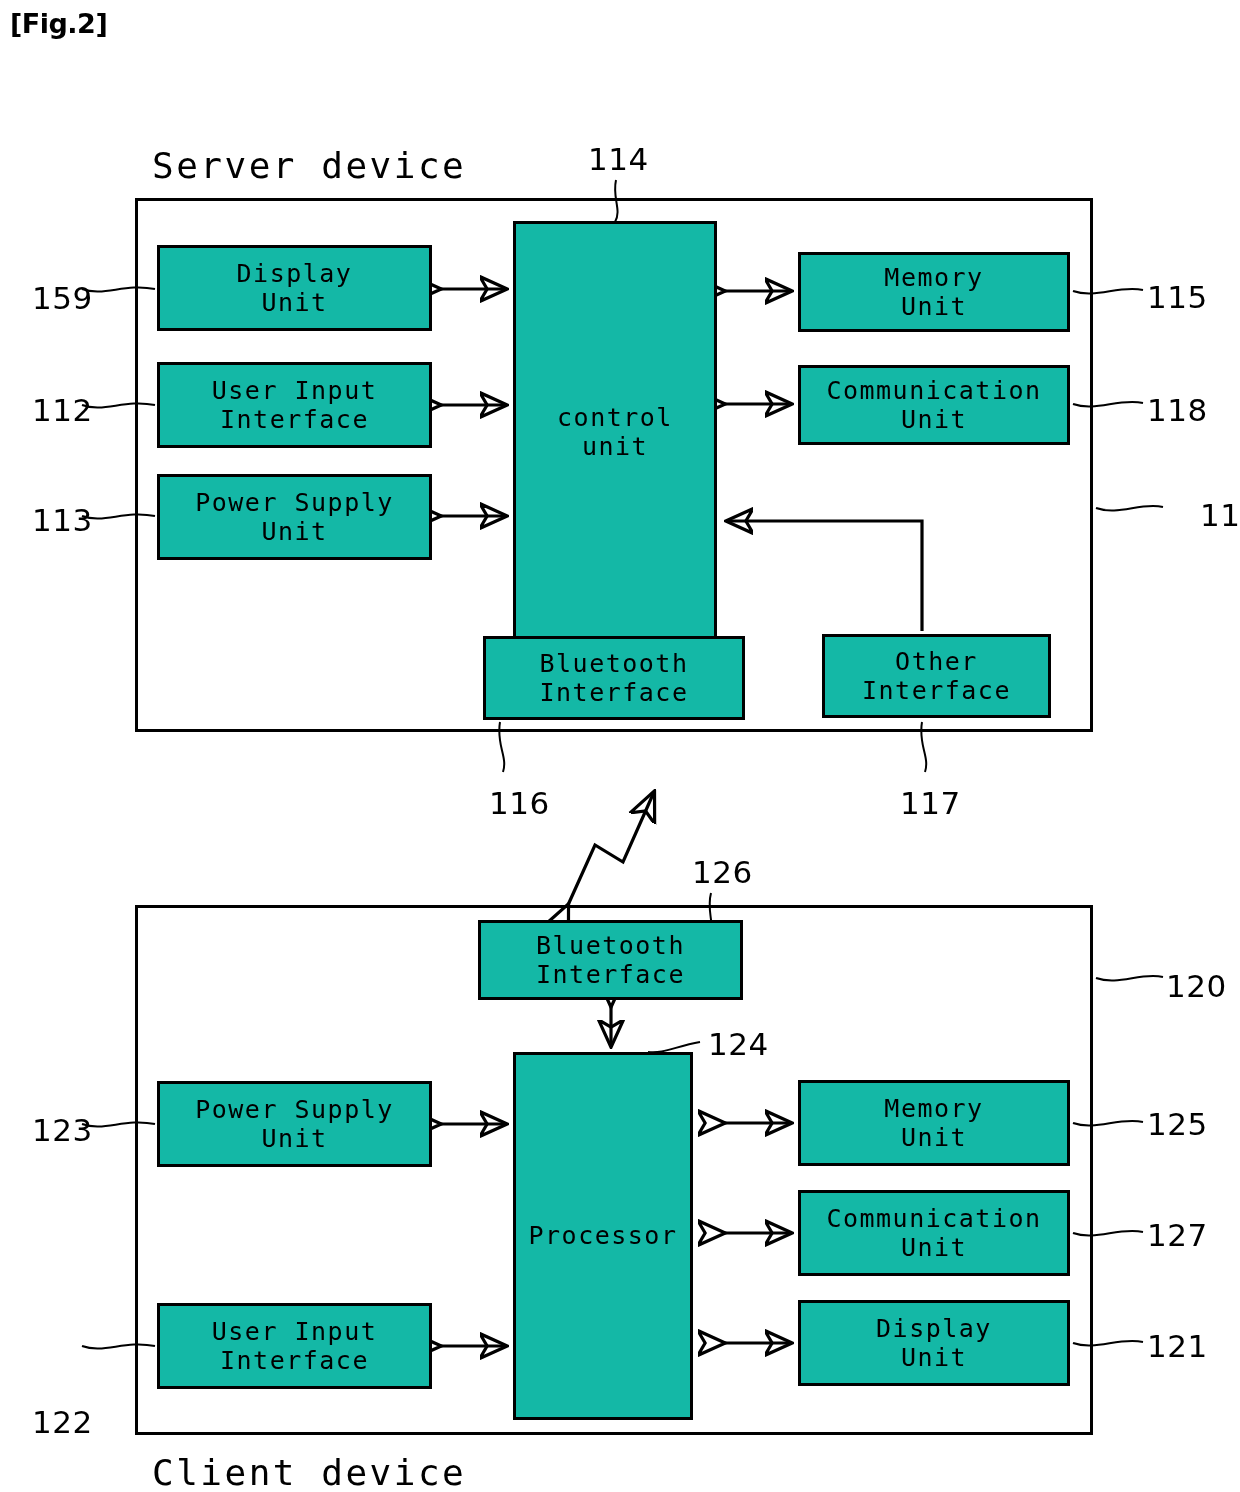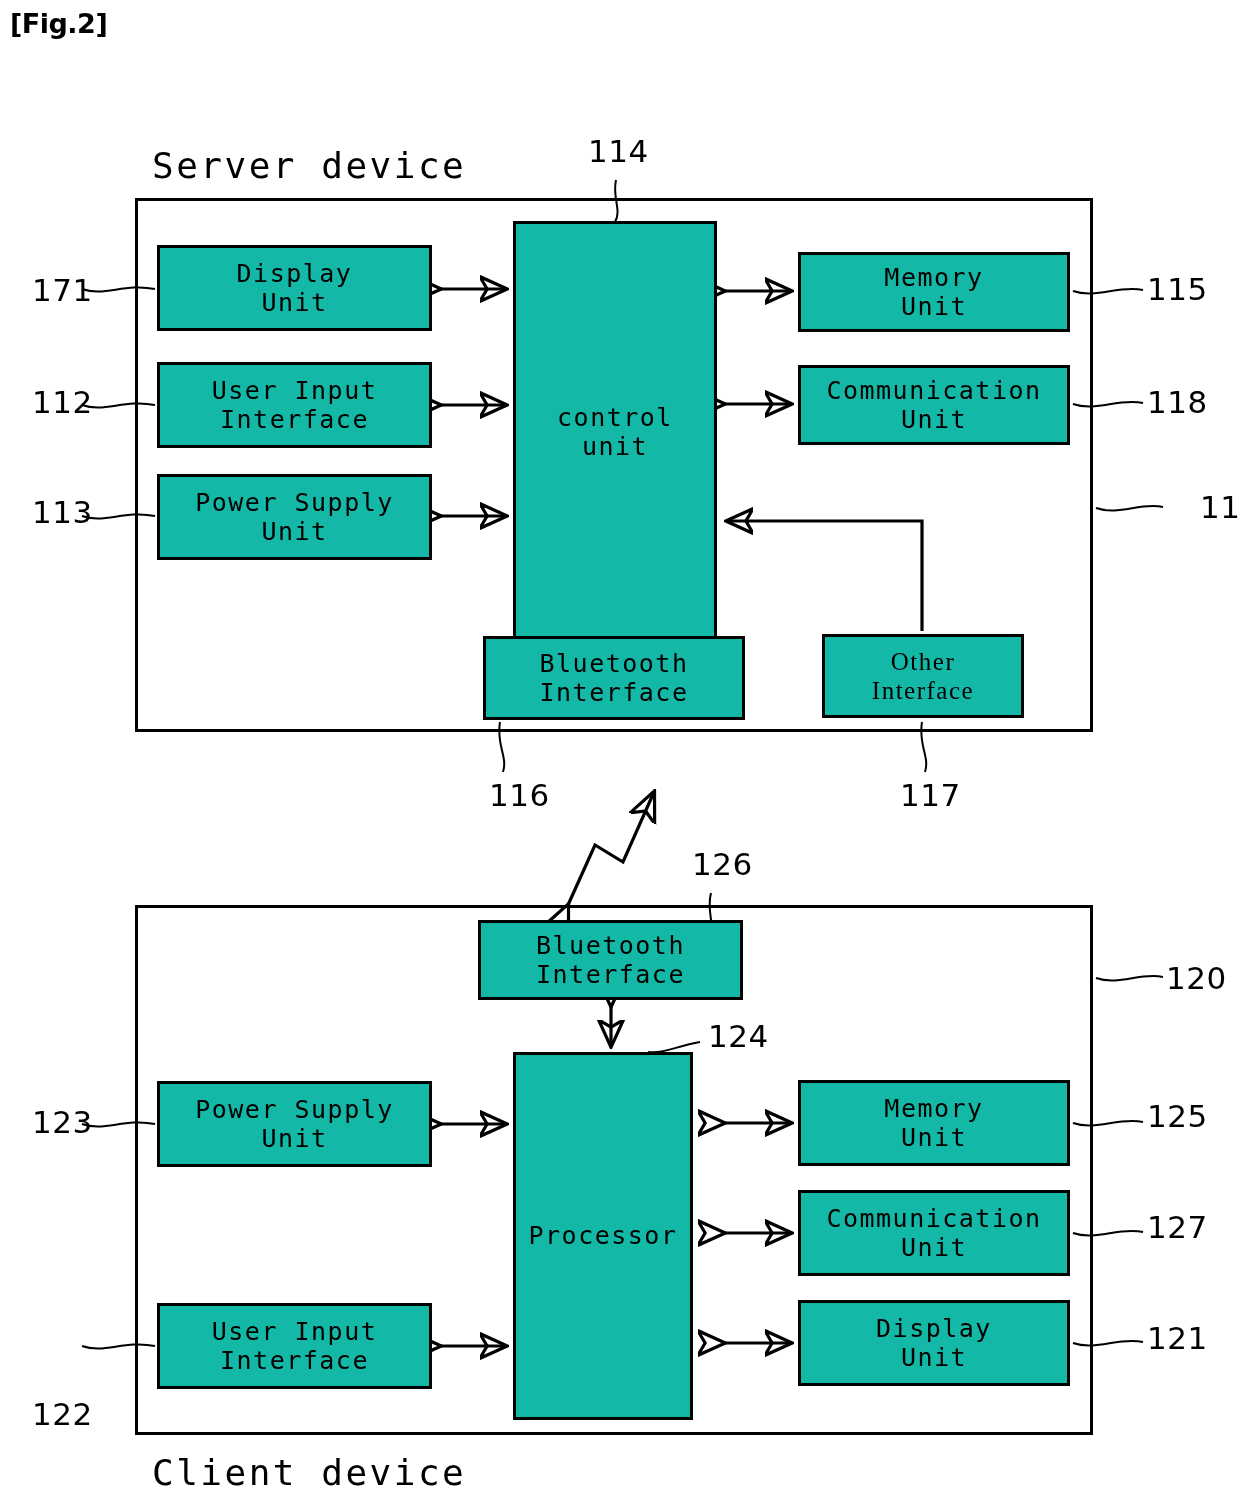--- a/index.html
+++ b/index.html
@@ -27,20 +27,21 @@
   .box span{display:block;white-space:pre-line;}
 
   .devlabel{
     position:absolute;font-size:36px;letter-spacing:2.5px;z-index:5;
   }
 
   .ref{
     position:absolute;font-size:31px;z-index:6;
     font-family:"DejaVu Sans","Liberation Sans",sans-serif;
     letter-spacing:0.5px;
+    margin-top:8px;
   }
 
   svg.overlay{
     position:absolute;left:0;top:0;width:1240px;height:1492px;
     pointer-events:none;z-index:3;
   }
   svg.overlay line,svg.overlay path,svg.overlay polyline{
     stroke:#000;fill:none;
   }
   .lead{stroke-width:2;}
@@ -79,26 +80,26 @@
 </div>
 <div class="box" style="left:798px;top:365px;width:272px;height:80px;">
   <span>Communication
 Unit</span>
 </div>
 
 <div class="box" style="left:483px;top:636px;width:262px;height:84px;">
   <span>Bluetooth
 Interface</span>
 </div>
-<div class="box" style="left:822px;top:634px;width:202px;height:84px;font-family:Liberation Serif, serif;">
+<div class="box" style="left:822px;top:634px;width:229px;height:84px;">
   <span>Other
 Interface</span>
 </div>
 
-<div class="ref" style="left:32px;top:272px;">171</div>
+<div class="ref" style="left:32px;top:272px;">159</div>
 <div class="ref" style="left:32px;top:384px;">112</div>
 <div class="ref" style="left:32px;top:494px;">113</div>
 <div class="ref" style="left:588px;top:133px;">114</div>
 <div class="ref" style="left:1147px;top:271px;">115</div>
 <div class="ref" style="left:1147px;top:384px;">118</div>
 <div class="ref" style="left:1200px;top:489px;">110</div>
 <div class="ref" style="left:489px;top:777px;">116</div>
 <div class="ref" style="left:900px;top:777px;">117</div>
 
 <div class="container" style="left:135px;top:905px;width:958px;height:530px;"></div>

